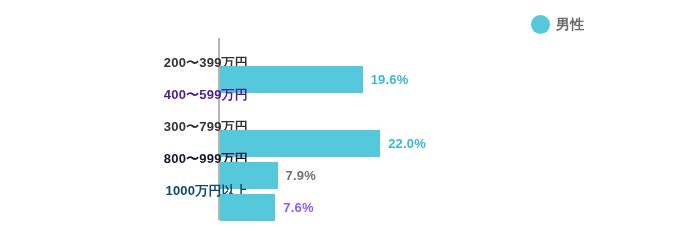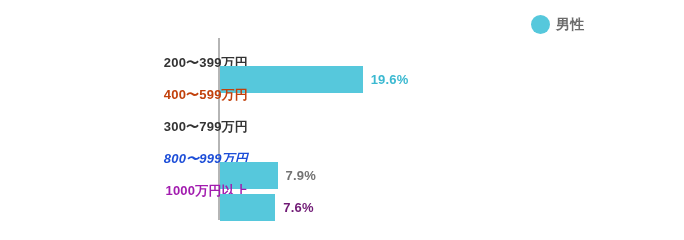--- a/index.html
+++ b/index.html
@@ -118,37 +118,41 @@
 
     <div class="row">
       <span class="cat-label" style="color: rgb(51, 51, 51);">200〜399万円</span>
       <div class="bar-wrap">
         <div class="bar" style="width: 142.688px; background: rgb(86, 200, 220);"></div>
         <span class="bar-value" style="color: rgb(59, 185, 209);">19.6%</span>
       </div>
     </div>
 
     <div class="row">
-      <span class="cat-label" style="color: #c2410c;">400〜599万円</span>
+      <span class="cat-label" style="color: #4c1d95;">400〜599万円</span>
     </div>
 
     <div class="row">
       <span class="cat-label" style="color: rgb(51, 51, 51);">300〜799万円</span>
+      <div class="bar-wrap">
+        <div class="bar" style="width: 160.16px; background: rgb(86, 200, 220);"></div>
+        <span class="bar-value" style="color: rgb(59, 185, 209);">22.0%</span>
+      </div>
     </div>
 
     <div class="row">
-      <span class="cat-label" style="color: #1d4ed8; font-style: italic;">800〜999万円</span>
+      <span class="cat-label" style="color: #0f172a;">800〜999万円</span>
       <div class="bar-wrap">
         <div class="bar" style="width: 57.512px; background: rgb(86, 200, 220);"></div>
         <span class="bar-value" style="color: #737373;">7.9%</span>
       </div>
     </div>
 
     <div class="row">
-      <span class="cat-label" style="color: #a21caf;">1000万円以上</span>
+      <span class="cat-label" style="color: #0c4a6e;">1000万円以上</span>
       <div class="bar-wrap">
         <div class="bar" style="width: 55.328px; background: rgb(86, 200, 220);"></div>
-        <span class="bar-value" style="color: #701a75;">7.6%</span>
+        <span class="bar-value" style="color: #8b5cf6;">7.6%</span>
       </div>
     </div>
 
   </div>
 </div>
 
 </body></html>

